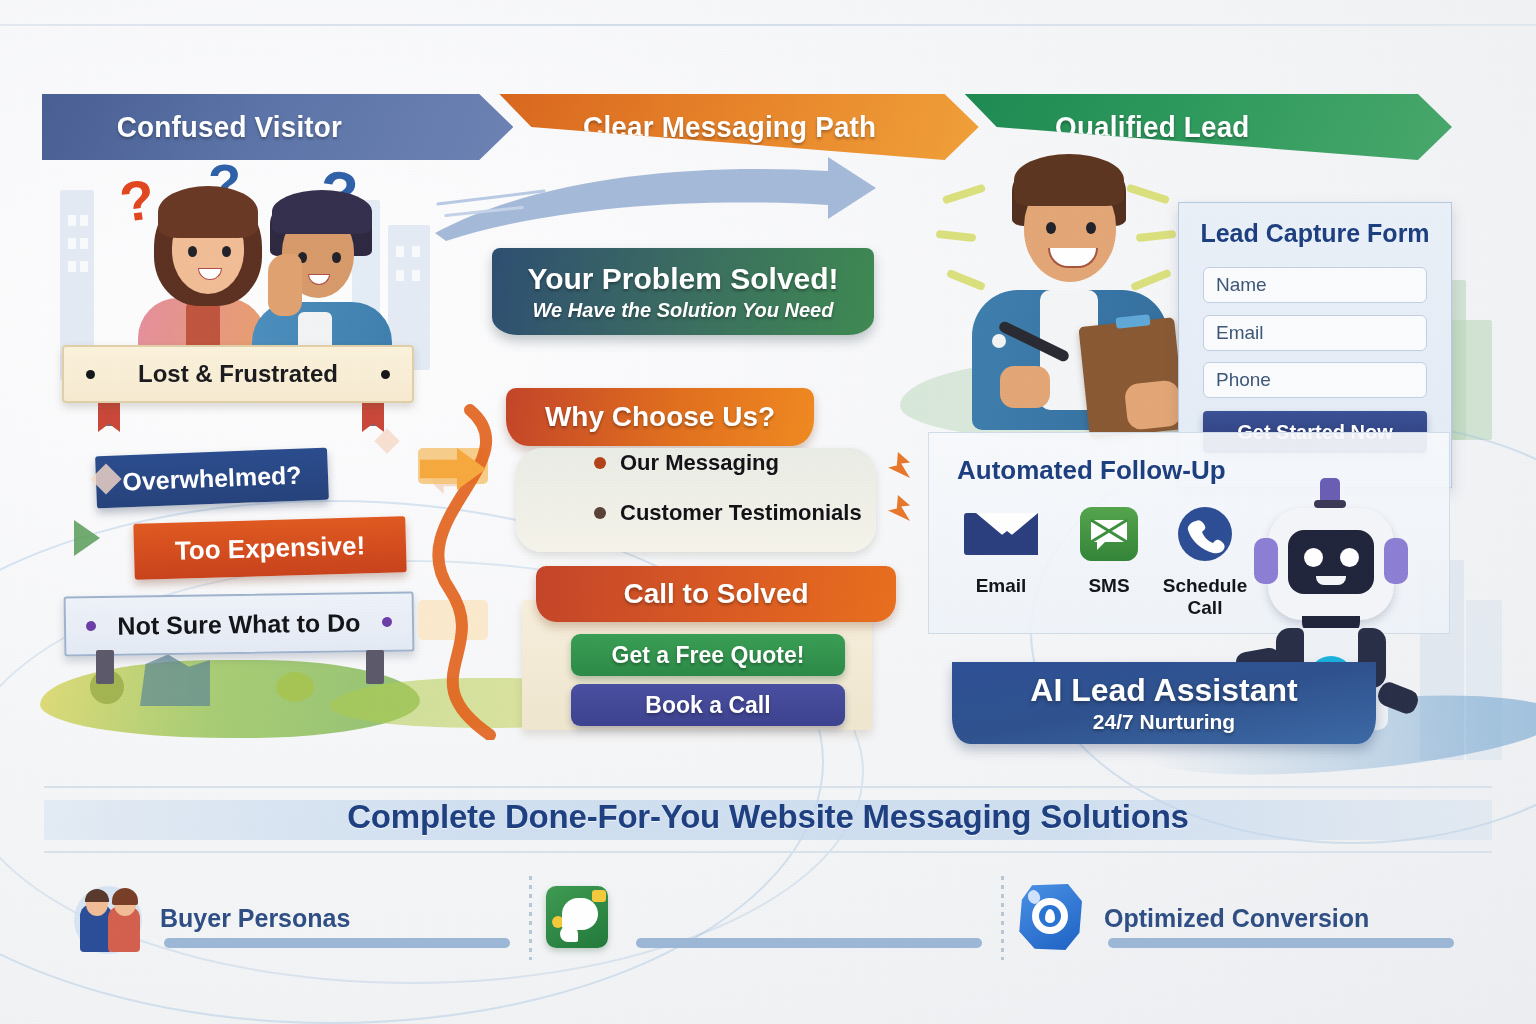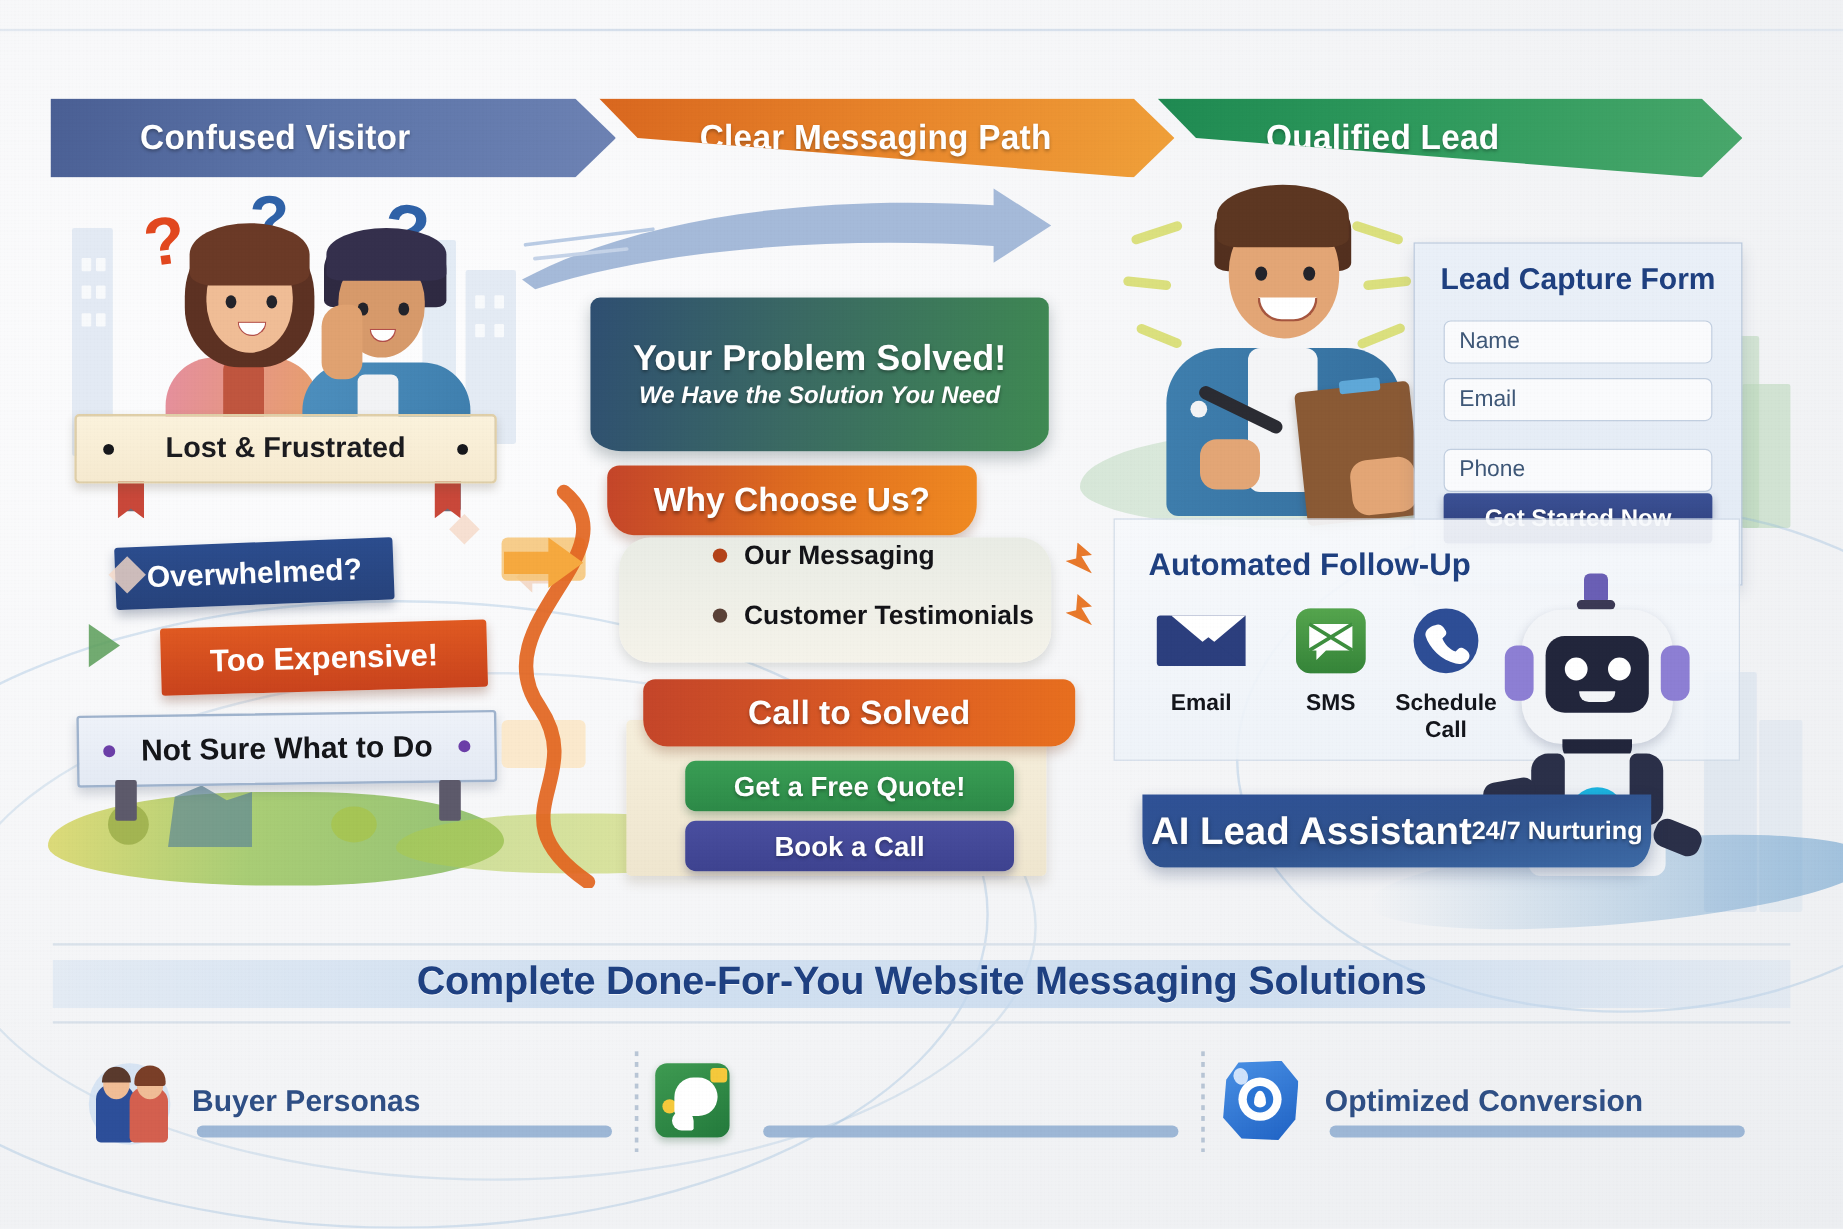--- a/index.html
+++ b/index.html
@@ -26,21 +26,21 @@
   
   .bldg{position:absolute;background:#cfdcec;opacity:.55;border-radius:2px;}
   .bldg.lite{background:#dde7f3;opacity:.8;}
   .bldg.green{background:#bcd9bd;opacity:.6;}
   .win{position:absolute;background:#ffffff;opacity:.75;width:8px;height:11px;border-radius:1px;}
 
   .sweep{position:absolute;border-radius:50%;border:2px solid rgba(150,185,220,.45);}
   .meadow{position:absolute;border-radius:50% 45% 48% 52%/60% 55% 50% 45%;}
 
   
-  #banner{position:absolute;left:42px;top:82px;width:1410px;height:66px;display:flex;}
+  #banner{position:absolute;left:42px;top:94px;width:1410px;height:66px;display:flex;}
   .chev{
     position:relative;flex:1;display:flex;align-items:center;
     color:#fff;
     font-size:29px;font-weight:bold;letter-spacing:.2px;
     text-shadow:0 2px 3px rgba(0,0,0,.30);
     padding-left:72px;
     box-shadow:0 3px 7px rgba(40,55,80,.20);
   }
   .chev span{display:block;transform:scaleX(.96);}
   .chev.c1{background:linear-gradient(115deg,#4a5f94 0%,#5c74a8 45%,#6e83b4 100%);
@@ -84,21 +84,21 @@
     box-shadow:0 5px 9px rgba(110,45,20,.30);}
   .c-not{left:64px;top:594px;width:350px;height:60px;transform:rotate(-.8deg);
     background:linear-gradient(180deg,#eef2f9,#e4eaf4);border:2px solid #9fb3cd;border-radius:3px;
     color:#15161a;font-size:25px;box-shadow:0 5px 9px rgba(60,75,100,.22);}
   .pdotL,.pdotR{width:10px;height:10px;border-radius:50%;background:#6c3fa8;position:absolute;}
   .pdotL{left:20px;} .pdotR{right:20px;}
 
   
   .card{position:absolute;display:flex;flex-direction:column;align-items:center;justify-content:center;
     color:#fff;text-align:center;}
-  #card-solved{left:492px;top:248px;width:382px;height:128px;
+  #card-solved{left:492px;top:248px;width:382px;height:87px;
     background:linear-gradient(100deg,#2f4f72 0%, #3b6a63 45%, #3f8a52 100%);
     border-radius:8px 8px 26px 26px / 8px 8px 18px 18px;
     box-shadow:0 6px 12px rgba(40,60,70,.28);}
   #card-solved .h{font-size:30px;font-weight:bold;text-shadow:0 2px 3px rgba(0,0,0,.35);}
   #card-solved .s{font-size:20px;font-weight:bold;font-style:italic;margin-top:3px;
     text-shadow:0 2px 3px rgba(0,0,0,.33);}
 
   #card-why{left:506px;top:388px;width:308px;height:58px;
     background:linear-gradient(100deg,#c4452a 0%, #e1701f 55%, #f08a22 100%);
     border-radius:10px 10px 22px 22px/10px 10px 26px 26px;
@@ -130,37 +130,37 @@
 
   
   #form-panel{position:absolute;left:1178px;top:202px;width:272px;height:284px;
     background:linear-gradient(180deg,#eaf0f8,#e3ebf5);border:1.5px solid #b9c9dd;
     box-shadow:0 6px 13px rgba(60,80,110,.18);}
   #form-title{position:absolute;left:0;right:0;top:16px;text-align:center;
     color:#1f4080;font-size:25px;font-weight:bold;}
   .field{position:absolute;left:24px;width:224px;height:36px;background:#fafbfd;
     border:1.5px solid #c2cfe0;border-radius:6px;display:flex;align-items:center;
     padding-left:12px;box-sizing:border-box;color:#3f5878;font-size:19px;}
-  #f1{top:64px;} #f2{top:112px;} #f3{top:159px;margin-top:12px;}
+  #f1{top:64px;} #f2{top:112px;} #f3{top:159px;}
   #form-btn{position:absolute;left:24px;top:208px;width:224px;height:42px;
     background:linear-gradient(180deg,#3c5296,#2c3c78);border-radius:4px;
     display:flex;align-items:center;justify-content:center;color:#fff;font-size:20px;font-weight:bold;
     text-shadow:0 2px 3px rgba(0,0,0,.33);box-shadow:0 4px 7px rgba(30,45,95,.28);}
 
   #followup{position:absolute;left:928px;top:432px;width:520px;height:200px;
     background:linear-gradient(180deg,rgba(247,249,252,.93),rgba(238,243,249,.90));
     border:1px solid #d3dde9;}
   #fu-title{position:absolute;left:28px;top:22px;color:#1f4080;font-size:26px;font-weight:bold;}
   .fu-item{position:absolute;top:72px;width:96px;text-align:center;}
   .fu-label{margin-top:8px;font-size:19px;font-weight:bold;color:#14161c;line-height:1.15;}
 
-  #ai-banner{position:absolute;left:952px;top:662px;width:424px;height:61px;
+  #ai-banner{position:absolute;left:952px;top:662px;width:424px;height:82px;
     background:linear-gradient(170deg,#2f5196 0%,#30538f 50%,#3d6aa5 100%);
     border-radius:0 0 18px 18px/0 0 26px 26px;
-    display:flex;align-items:center;justify-content:center;
+    display:flex;flex-direction:column;align-items:center;justify-content:center;
     color:#fff;box-shadow:0 6px 12px rgba(30,50,95,.28);}
   #ai-banner .h{font-size:32px;font-weight:bold;text-shadow:0 2px 4px rgba(0,0,0,.35);}
   #ai-banner .s{font-size:21px;font-weight:bold;margin-top:1px;text-shadow:0 2px 3px rgba(0,0,0,.33);}
 
   
   #robot{position:absolute;left:1246px;top:478px;width:170px;height:252px;}
 
   
   .hr{position:absolute;left:44px;right:44px;height:1.5px;background:#d9e1ea;}
   #hr1{top:786px;} #hr2{top:851px;}

